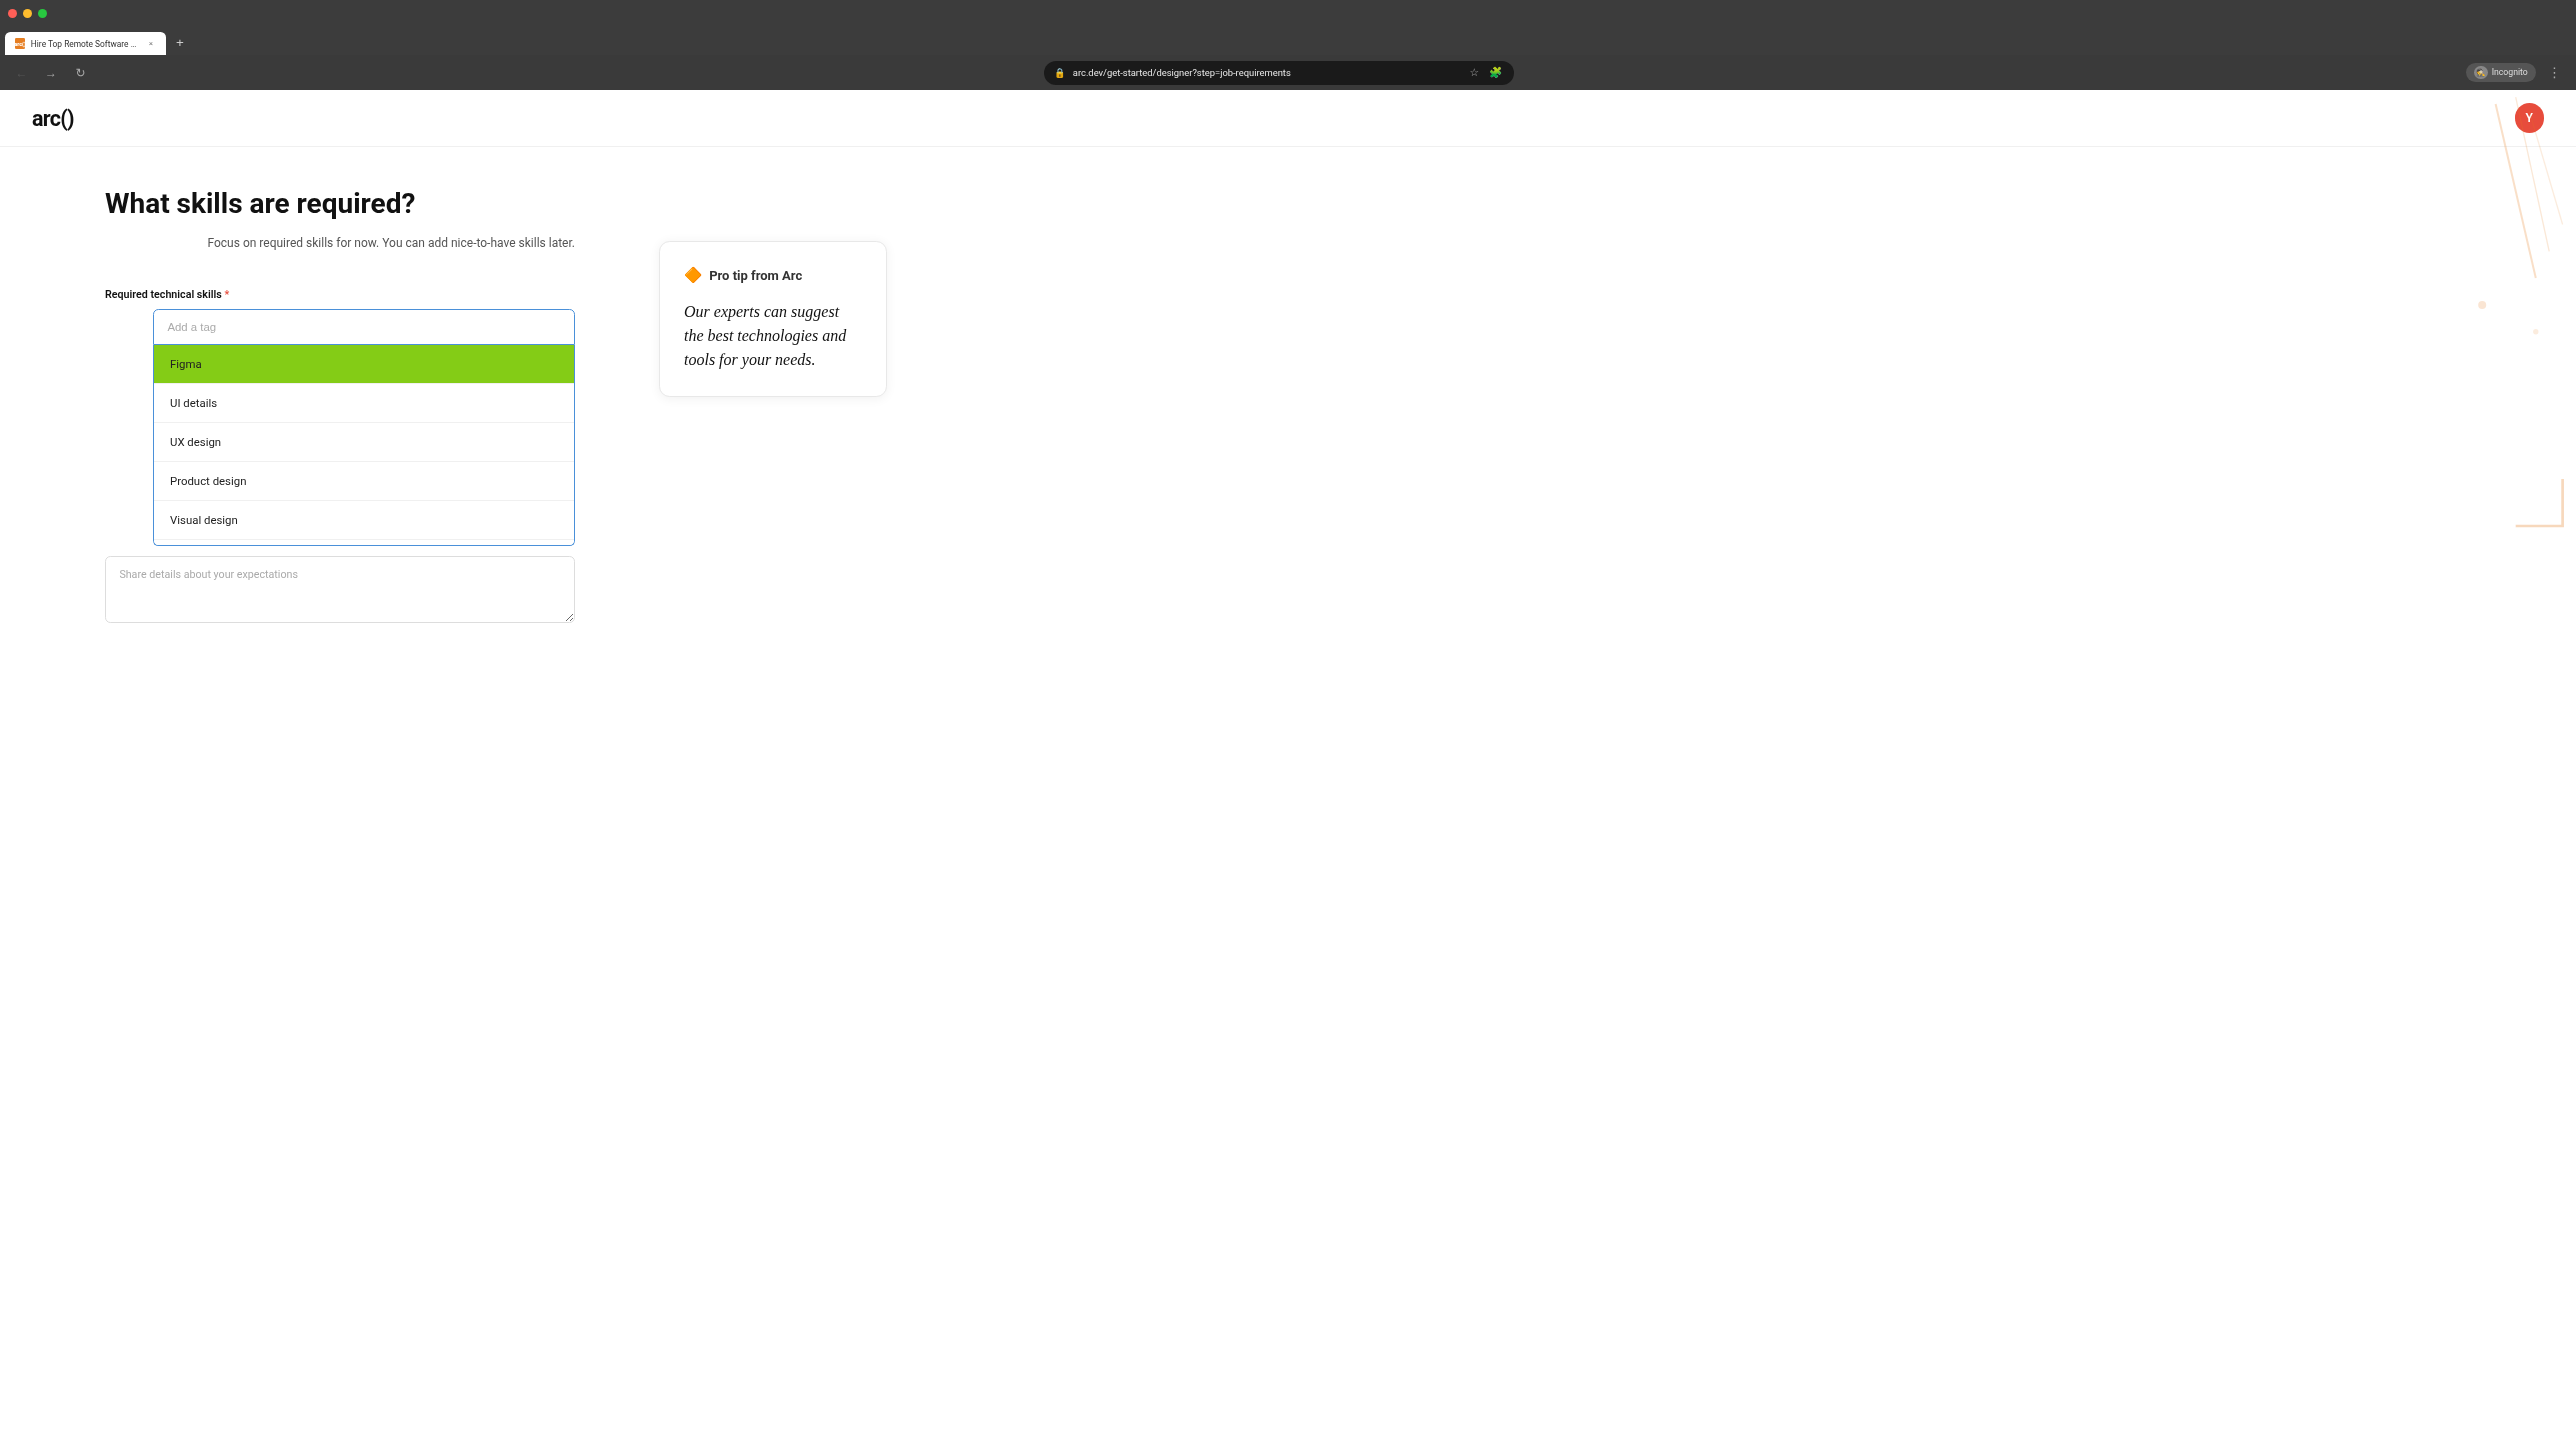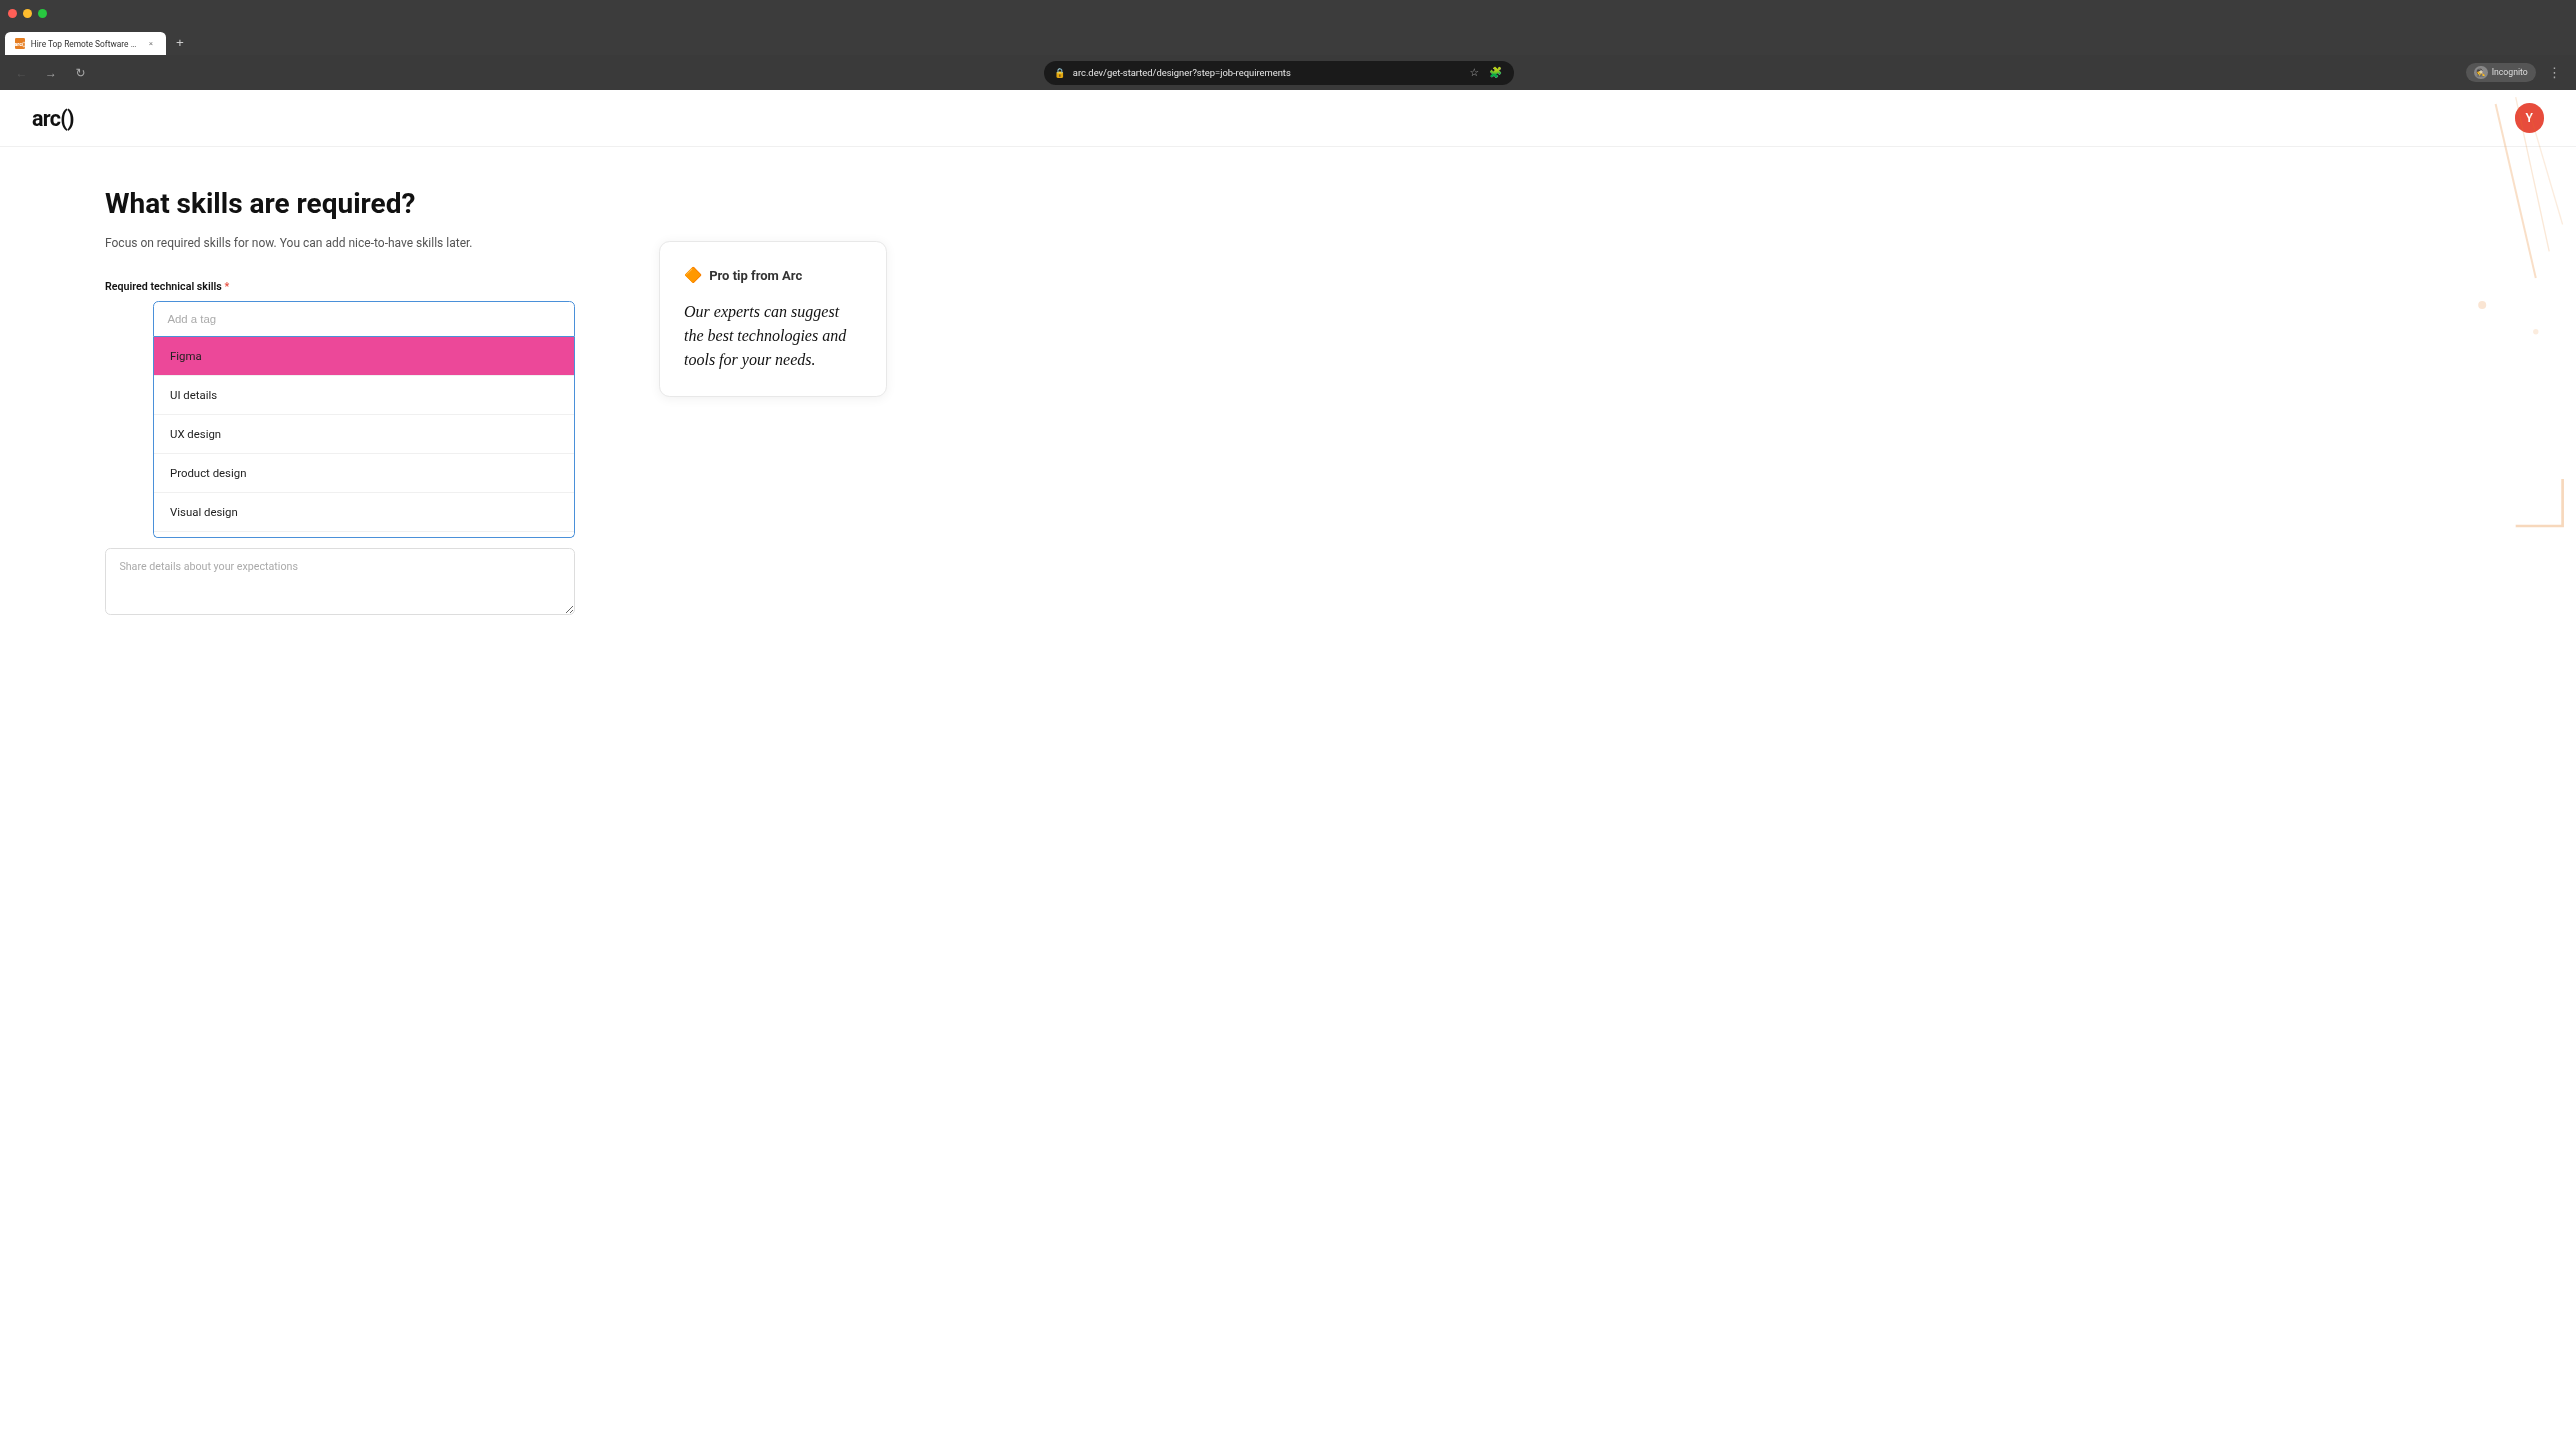--- a/index.html
+++ b/index.html
@@ -276,22 +276,23 @@
       font-size: 28px;
       font-weight: 700;
       color: #111;
       margin-bottom: 13.4px;
       line-height: 1.2;
     }
 
     .page-subtext {
       font-size: 12px;
       color: #555;
-      margin-bottom: 28px;
+      margin-bottom: 36px;
       line-height: 1.5;
+      text-align: right;
     }
 
     .field-label {
       font-size: 10.7px;
       font-weight: 600;
       color: #111;
       margin-bottom: 8px;
       display: flex;
       align-items: center;
       gap: 2.7px;
@@ -350,21 +351,21 @@
     .dropdown-item {
       padding: 12px 16px;
       font-size: 11.4px;
       color: #222;
       cursor: pointer;
       border-bottom: 0.7px solid #f0f0f0;
       transition: background 0.15s;
     }
 
     .dropdown-item:first-child {
-      background: #ec4899;
+      background: #84cc16;
     }
 
     .dropdown-item:last-child {
       border-bottom: none;
     }
 
     .textarea-field {
       width: 100%;
       border: 1.3px solid #ddd;
       border-radius: 5.4px;

